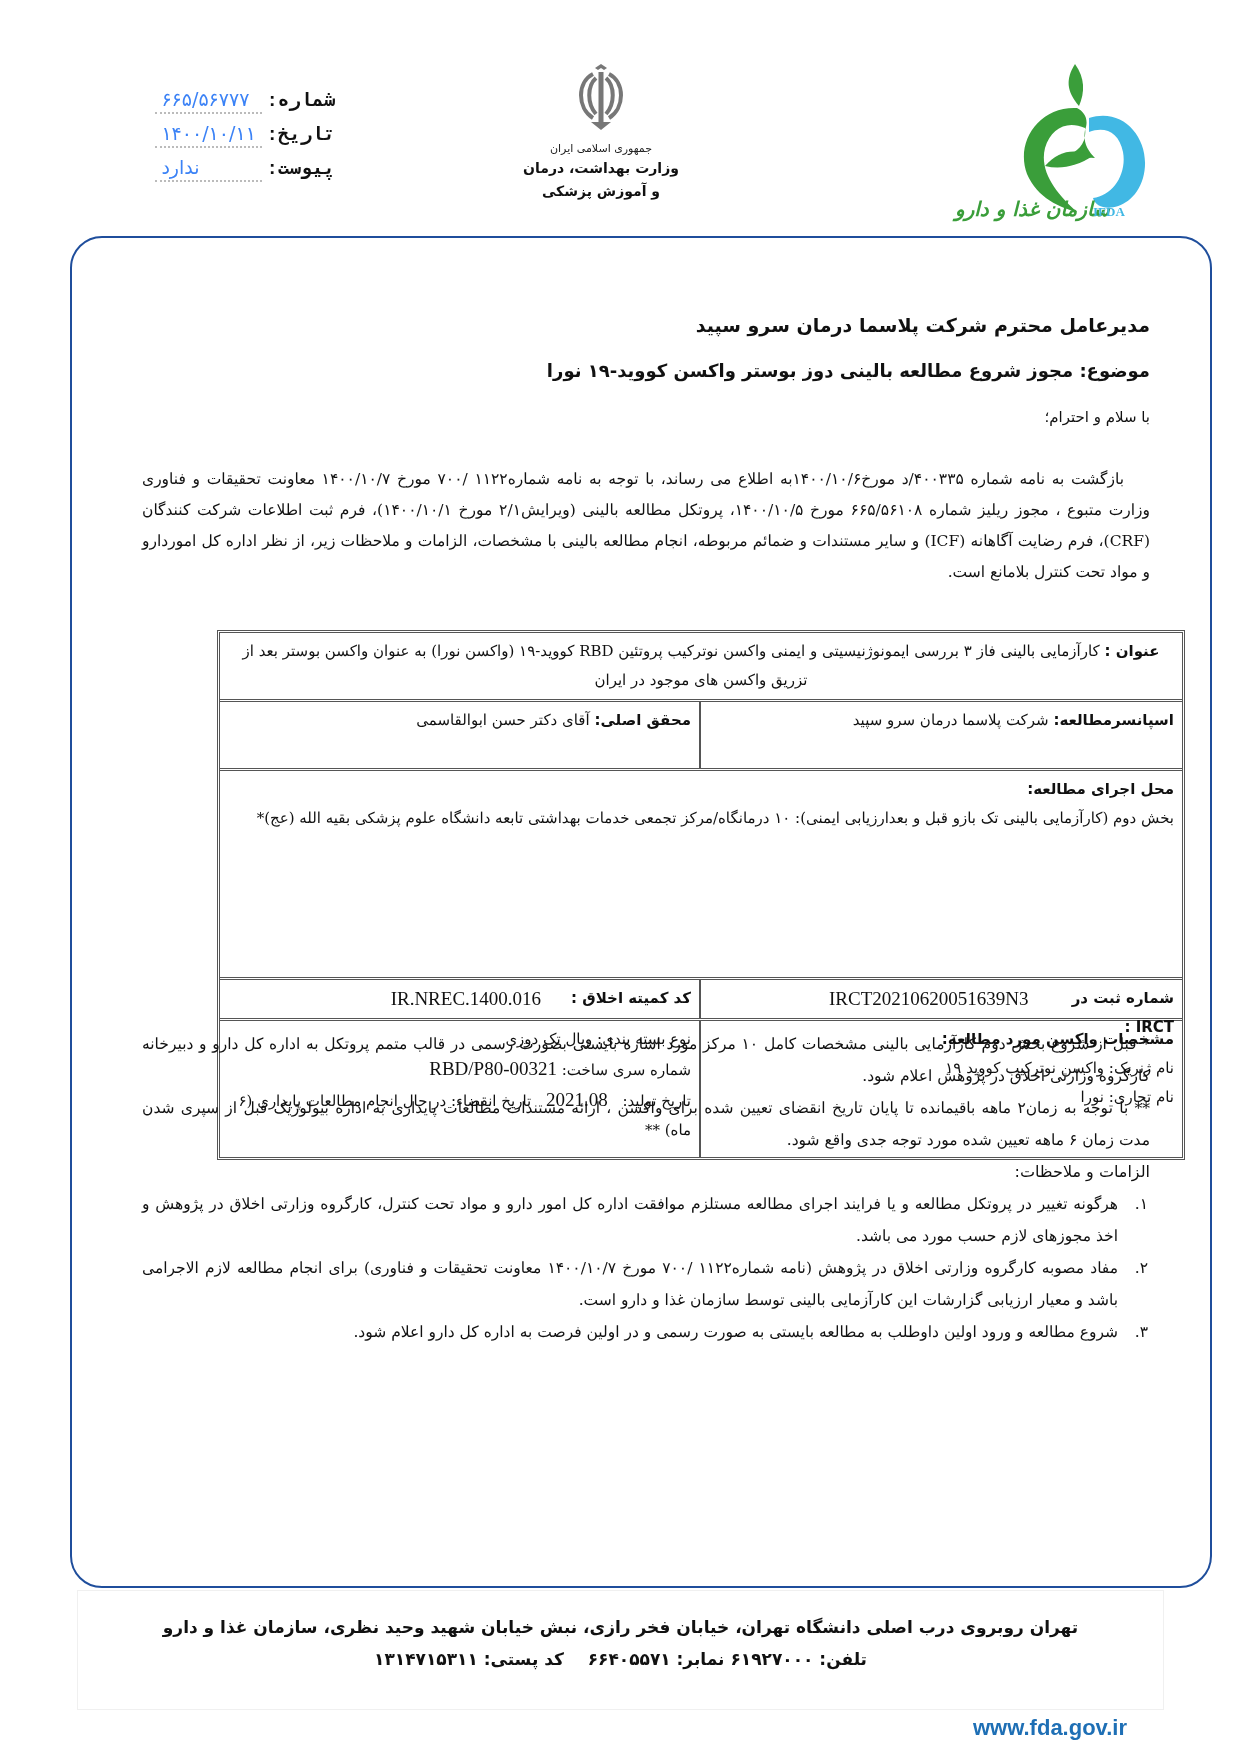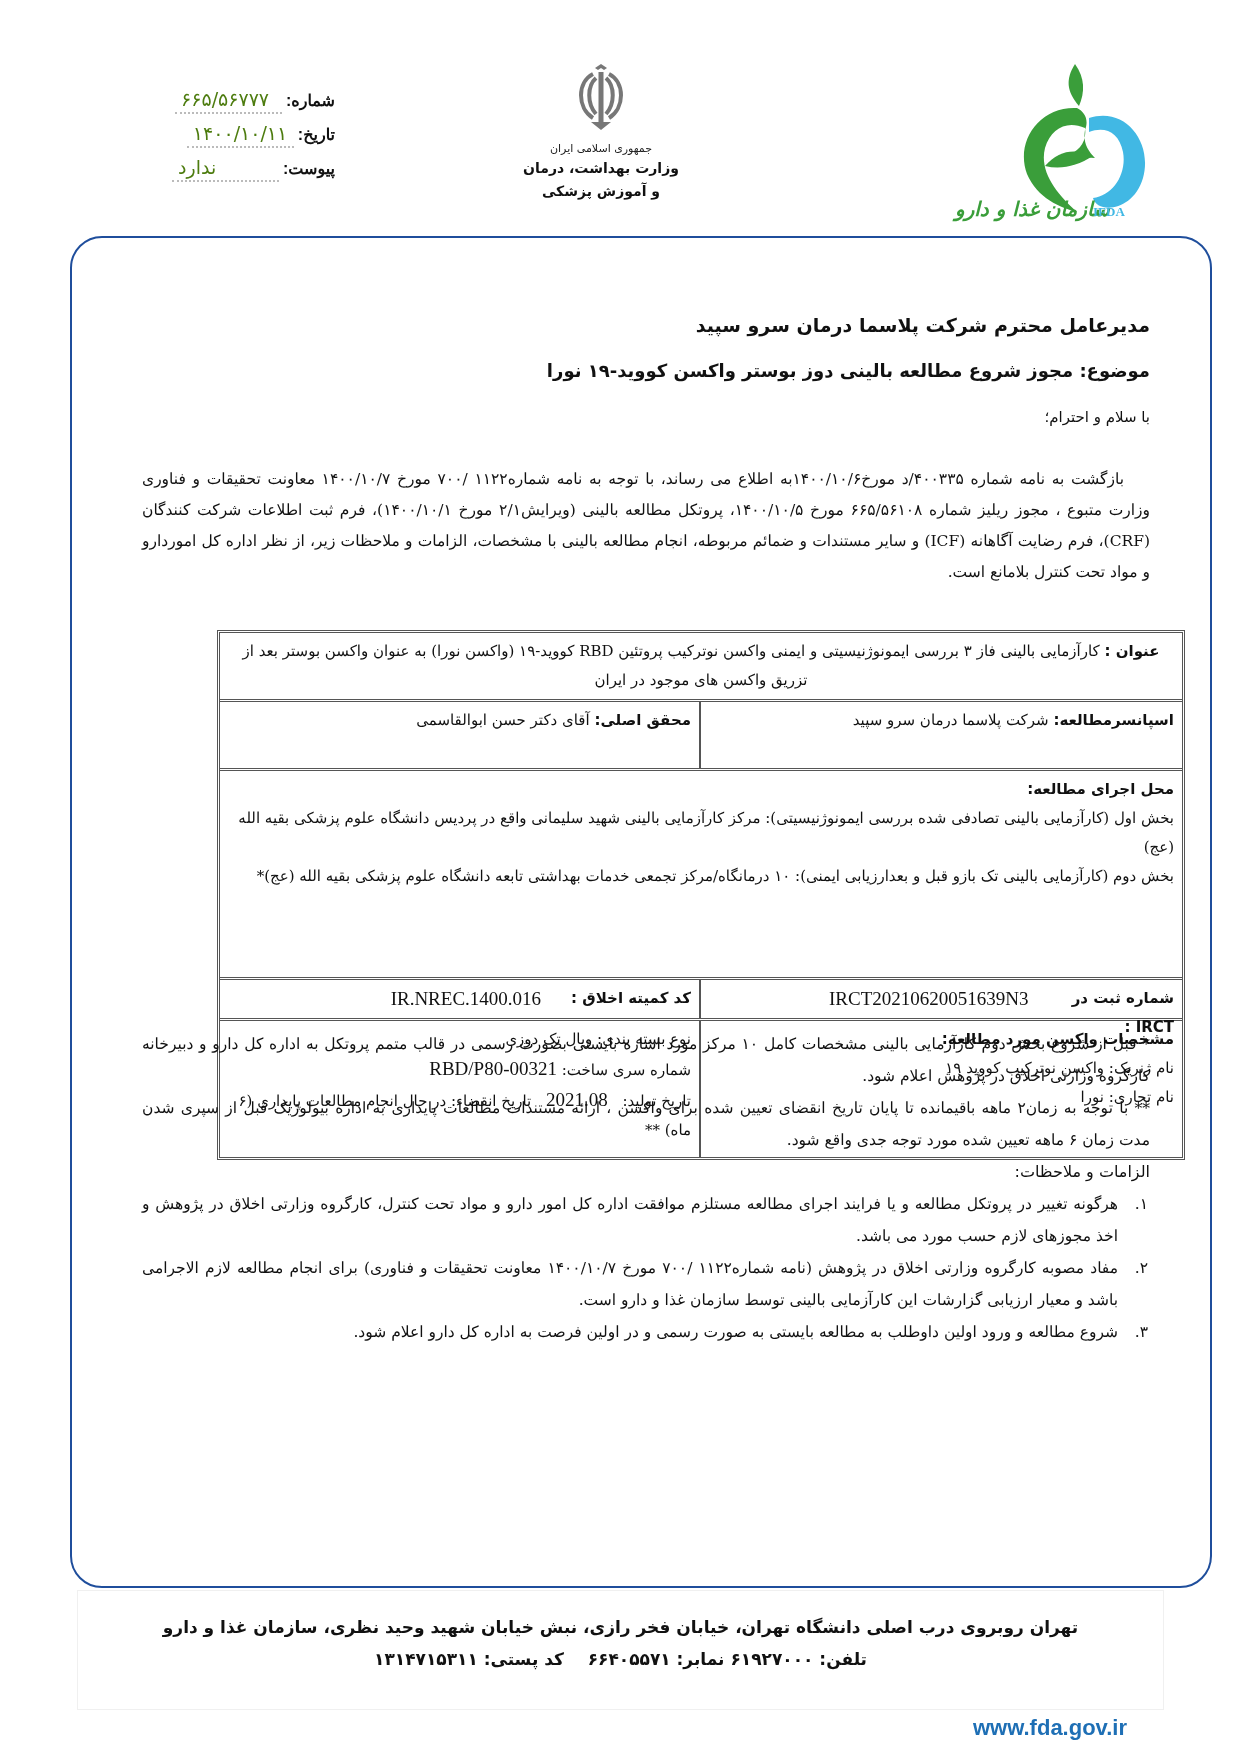--- a/index.html
+++ b/index.html
@@ -2,22 +2,22 @@
 <html><head>
 <meta charset="utf-8">
 <style>
   html, body { margin:0; padding:0; background:#ffffff; }
   body { width:1241px; height:1754px; position:relative; overflow:hidden;
          font-family:"DejaVu Serif","Liberation Serif",serif; color:#111; }
   .abs { position:absolute; }
   
   .hdr-meta { left:120px; top:88px; width:215px; direction:rtl; }
   .hdr-row { display:flex; align-items:baseline; height:34px; }
-  .hdr-label { font-family:Liberation Sans, sans-serif; font-weight:bold; font-size:16px; white-space:nowrap; }
-  .hdr-val { font-family:"DejaVu Sans","Liberation Sans",sans-serif; font-size:19px; color:#4d7c0f; padding:0 6px 2px 6px; border-bottom:2px dotted #bbb; margin-right:4px; min-width:95px; text-align:left; direction:ltr; }
+  .hdr-label { font-family:Liberation Mono, monospace; font-weight:bold; font-size:19px; white-space:nowrap; }
+  .hdr-val { font-family:"DejaVu Sans","Liberation Sans",sans-serif; font-size:19px; color:#3b82f6; padding:0 6px 2px 6px; border-bottom:2px dotted #bbb; margin-right:4px; min-width:95px; text-align:left; direction:ltr; }
   
   .ministry { left:516px; top:60px; width:170px; text-align:center; direction:rtl; }
   .ministry .rep { font-family:"DejaVu Sans","Liberation Sans",sans-serif; font-size:11px; color:#222; margin-top:6px; }
   .ministry .name { font-family:"DejaVu Sans","Liberation Sans",sans-serif; font-weight:bold; font-size:14px; line-height:19px; margin-top:4px; }
   
   .logo { left:1005px; top:62px; width:150px; height:165px; }
   .logo-fa { position:absolute; left:-50px; top:135px; font-family:"DejaVu Serif",serif; font-style:italic; font-weight:bold; color:#3a9e3a; font-size:20px; direction:rtl; }
   .logo-en { position:absolute; left:88px; top:142px; font-family:"Liberation Serif",serif; font-weight:bold; color:#41b8e4; font-size:13px; }
   
   .frame { left:56px; top:236px; width:1138px; height:1348px; border:2.5px solid #1f4e9c; border-radius:32px;margin-left:14px; }
@@ -112,21 +112,20 @@
           <span>شرکت پلاسما درمان سرو سپید</span>
         </div>
         <div class="td half">
           <span class="b">محقق اصلی:</span>
           <span>آقای دکتر حسن ابوالقاسمی</span>
         </div>
       </div>
       <div class="tr" style="height:206px;">
         <div class="td" style="width:100%;">
           <div class="b">محل اجرای مطالعه:</div>
-          <div>بخش اول (کارآزمایی بالینی تصادفی شده بررسی ایمونوژنیسیتی): مرکز کارآزمایی بالینی شهید سلیمانی واقع در پردیس دانشگاه علوم پزشکی بقیه الله (عج)</div>
           <div>بخش دوم (کارآزمایی بالینی تک بازو قبل و بعدارزیابی ایمنی): ۱۰ درمانگاه/مرکز تجمعی خدمات بهداشتی تابعه دانشگاه علوم پزشکی بقیه الله (عج)*</div>
         </div>
       </div>
       <div class="tr" style="height:38px;">
         <div class="td half" style="display:flex;justify-content:space-between;">
           <span class="b">شماره ثبت در IRCT :</span>
           <span class="ltr" style="margin-left:120px;">IRCT20210620051639N3</span>
         </div>
         <div class="td half" style="display:flex;">
           <span class="b">کد کمیته اخلاق :</span>

